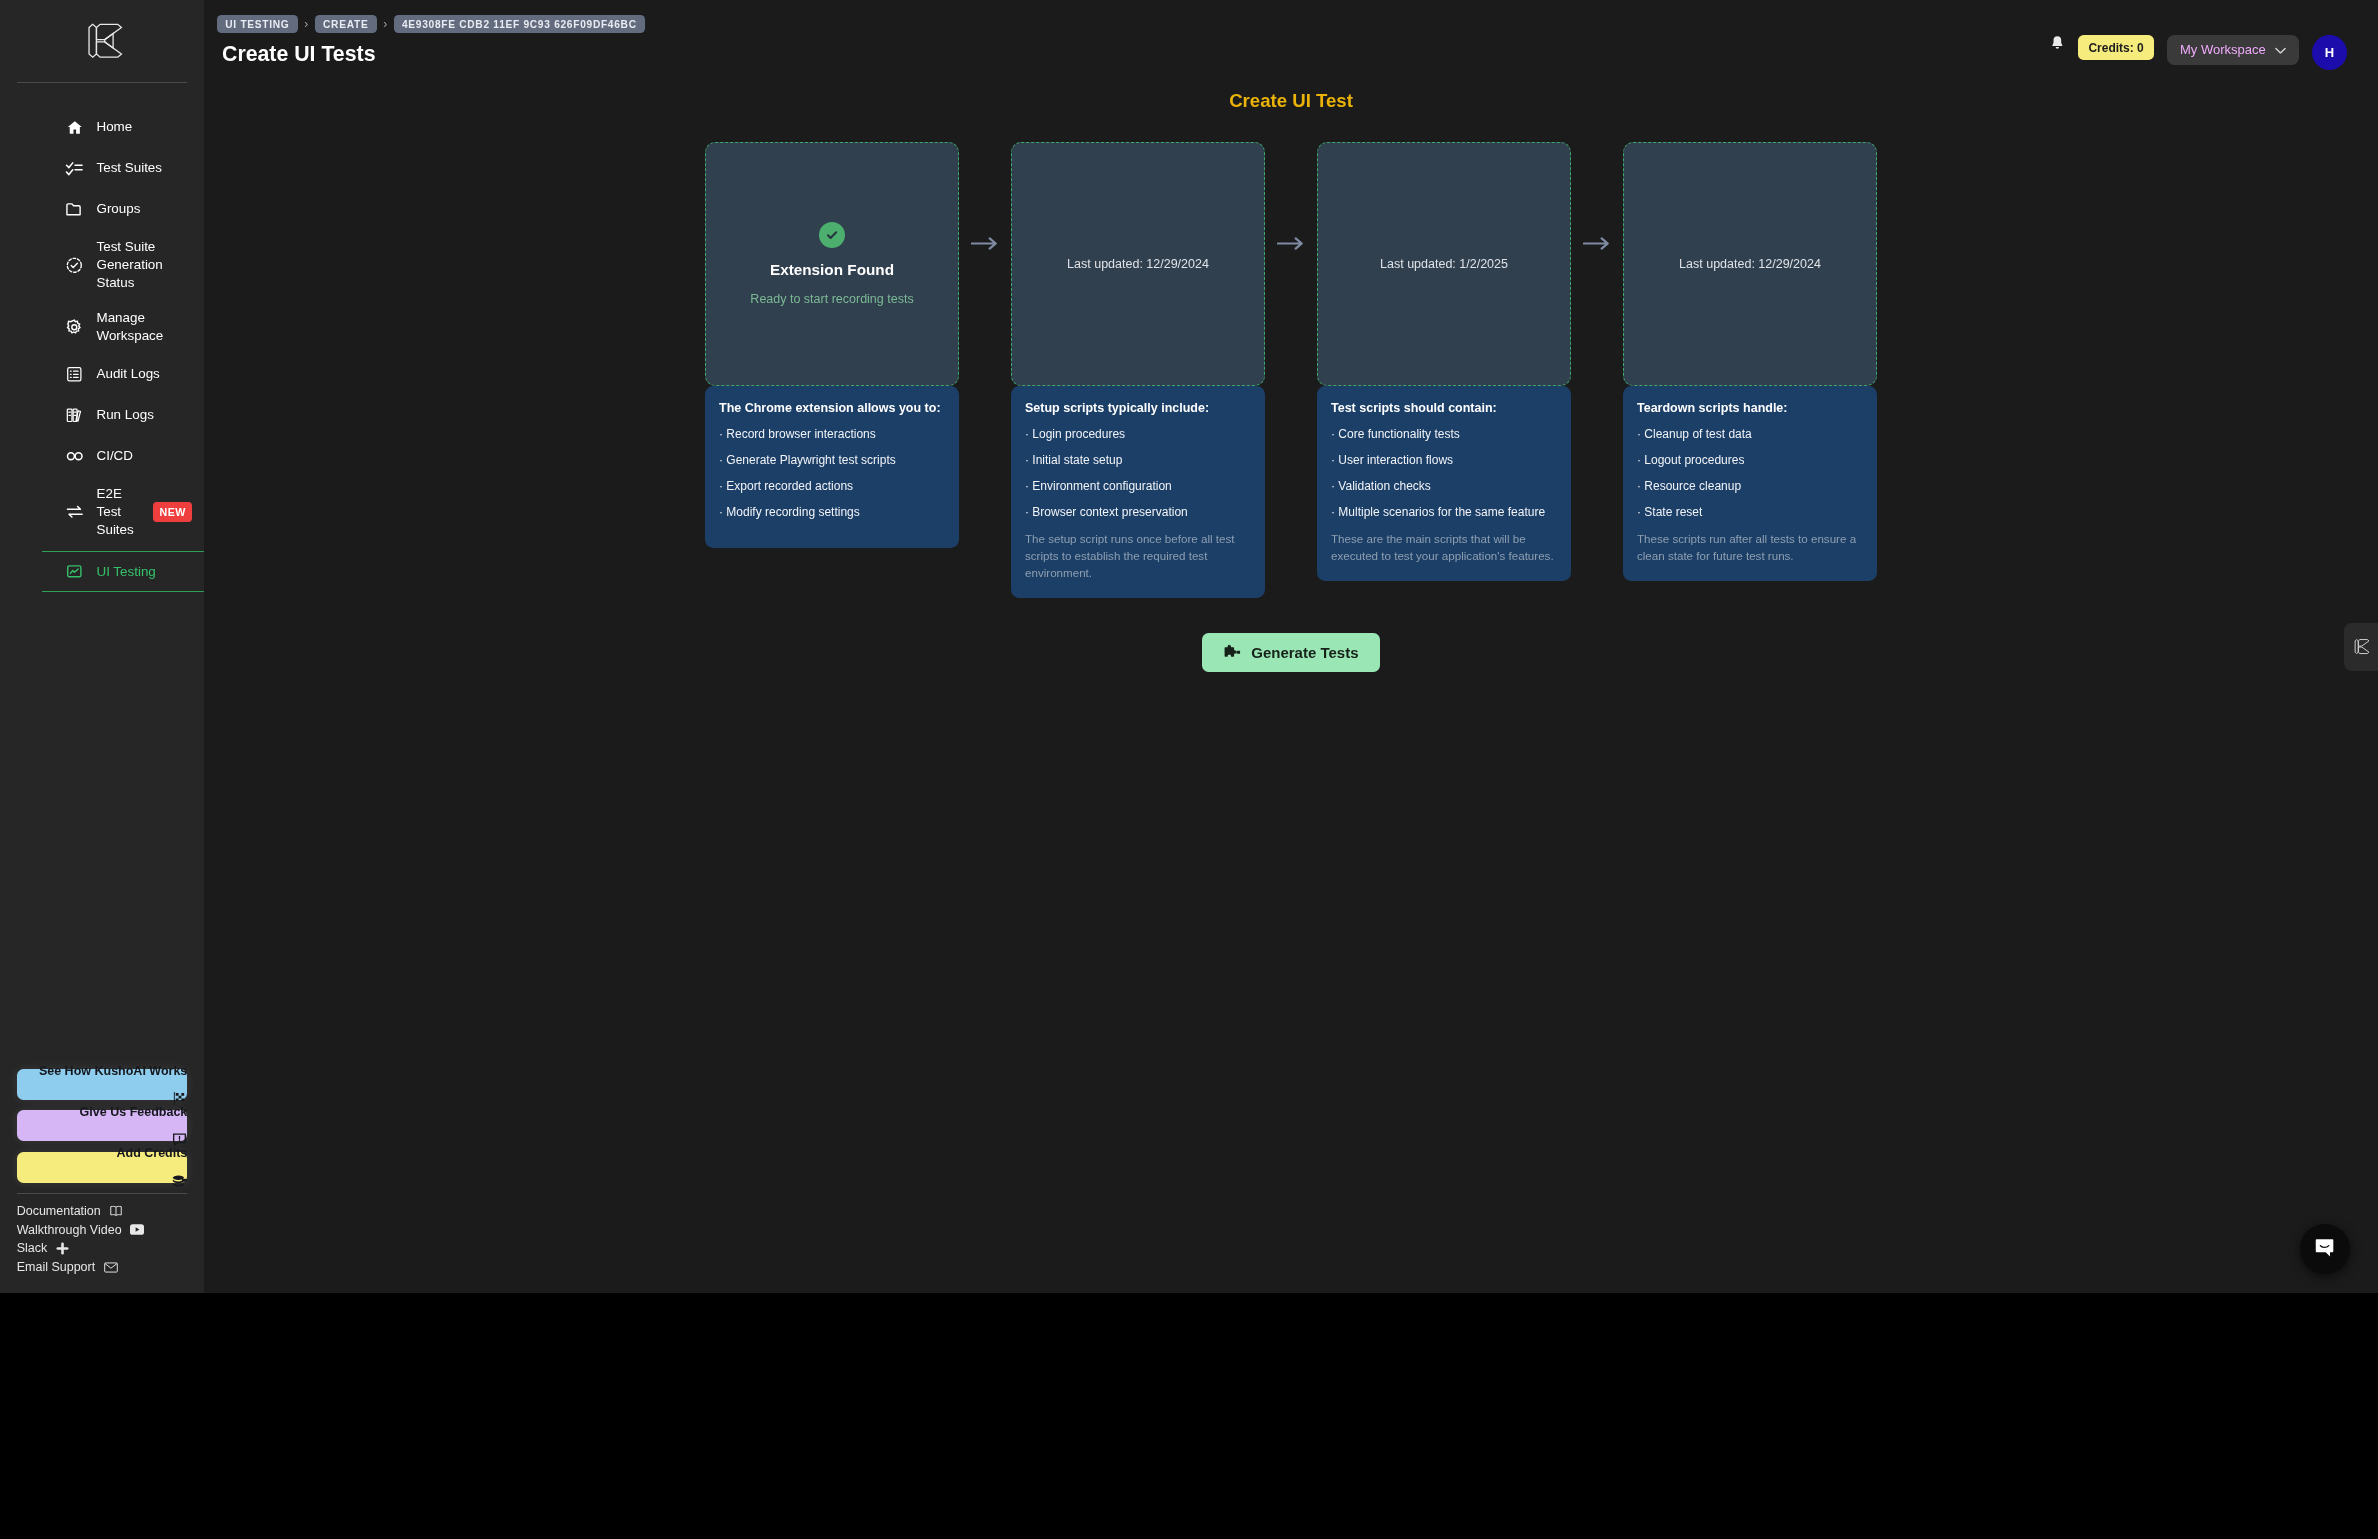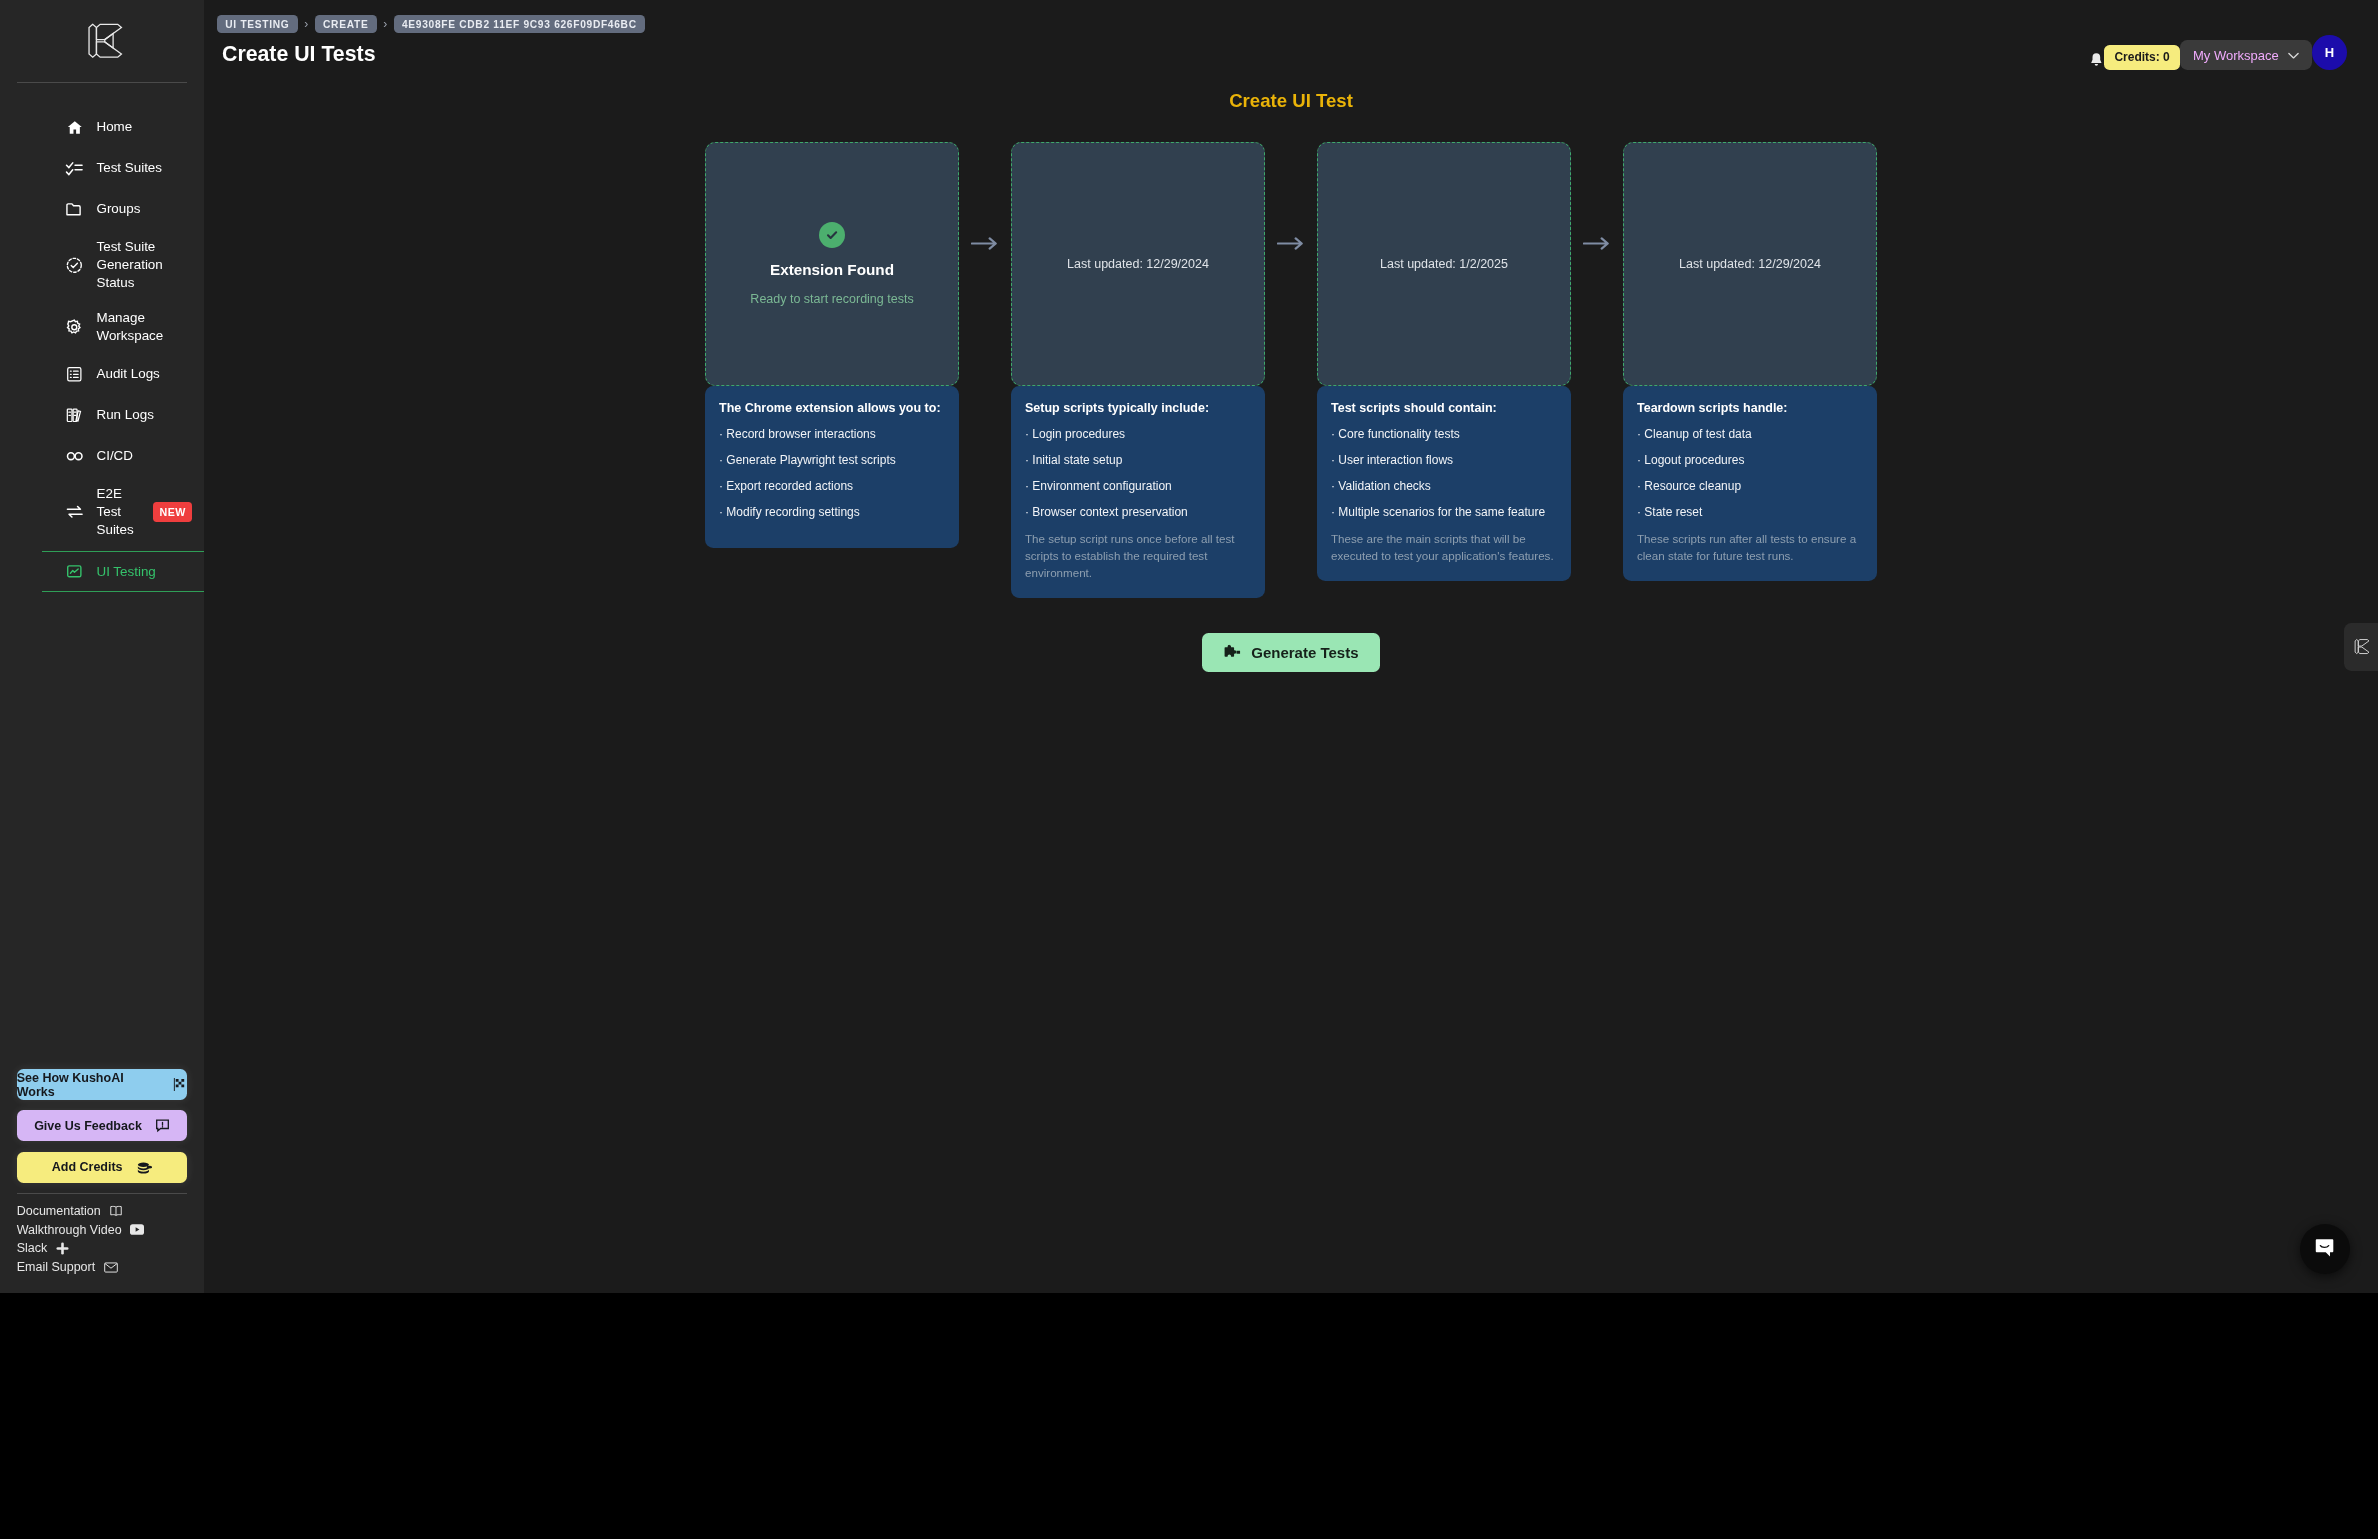--- a/index.html
+++ b/index.html
@@ -53,25 +53,26 @@
   .badge-new {
     background: #ef3e3e; color: #fff;
     font-size: 10.7px; font-weight: bold;
     padding: 2.8px 6.5px; border-radius: 3.7px;
     letter-spacing: 0.4px;
     margin-left: 7.4px;
   }
 
   .side-bottom { position: absolute; left: 0; bottom: 16.7px; width: 204px; padding: 0 16.7px; }
   .cta {
-    display: flex; align-items: center; justify-content: center; gap: 13px;
+    display: flex; align-items: flex-end; justify-content: center; gap: 13px;
     height: 31px; border-radius: 6.5px;
     font-size: 12.5px; font-weight: bold; color: #16181d;
     margin-bottom: 10.2px; cursor: pointer;
     box-shadow: 0 0 9.3px rgba(255,255,255,.10);
+    flex-direction: column;
   }
   .cta svg { display:block; }
   .cta-blue { background: #8ecdee; }
   .cta-purple { background: #d6b6f5; }
   .cta-yellow { background: #f6ec7e; }
   .links-divider { height:0.9px; background:#4a4a4a; margin: 6.5px 0 8.3px 0; }
   .side-link {
     display: flex; align-items: center; gap: 8.3px;
     color: #e7e7e7; font-size: 12.5px; padding: 2.3px 0; cursor: pointer;
   }
@@ -84,21 +85,21 @@
   .crumbs { position: absolute; left: 13px; top: 15px; display: flex; align-items: center; gap: 6.5px; }
   .crumb {
     background: #636c7e; color: #e9ecf2;
     font-size: 10.2px; font-weight: bold; letter-spacing: 0.7px;
     padding: 3.7px 8.3px; border-radius: 4.6px; cursor: pointer;
     white-space: nowrap;
   }
   .crumb-sep { color: #9aa0ab; font-size: 12px; }
   .page-title { position: absolute; left: 18px; top: 42px; font-size: 21.3px; font-weight: bold; color: #fff; }
 
-  .topright { position: absolute; right: 31px; top: 35px; display: flex; align-items: flex-end; }
+  .topright { position: absolute; right: 31px; top: 35px; display: flex; align-items: flex-start; gap: 13px; }
   .bell { cursor: pointer; display:flex; }
   .credits-pill {
     background: #f6ec7e; color: #1b1b1b;
     font-size: 12px; font-weight: bold;
     padding: 5.6px 10.2px; border-radius: 5.6px; cursor: pointer;
   }
   .workspace-pill {
     background: #3a3a3a; color: #f0abfc;
     font-size: 13px; padding: 7.4px 13px; border-radius: 7.4px;
     display: flex; align-items: center; gap: 9.3px; cursor: pointer;

